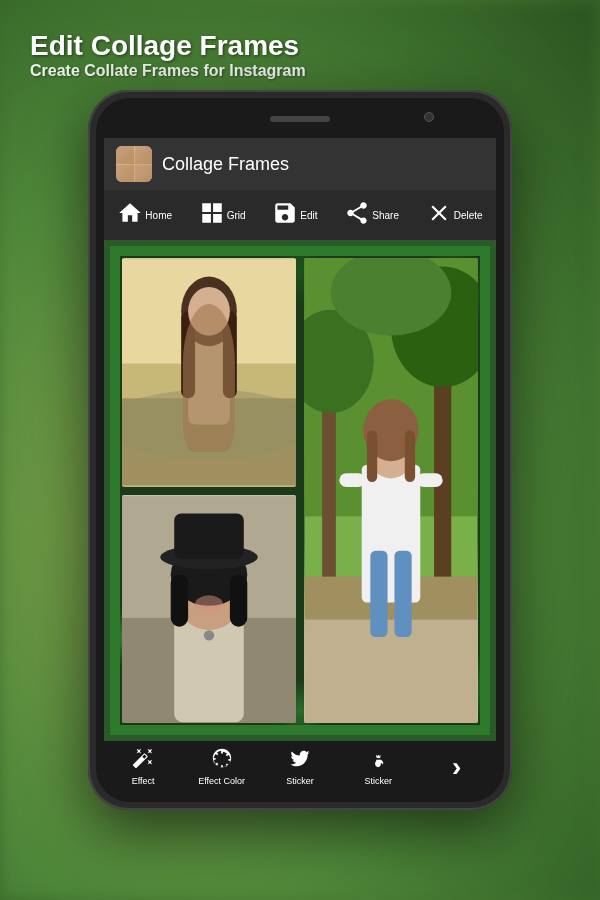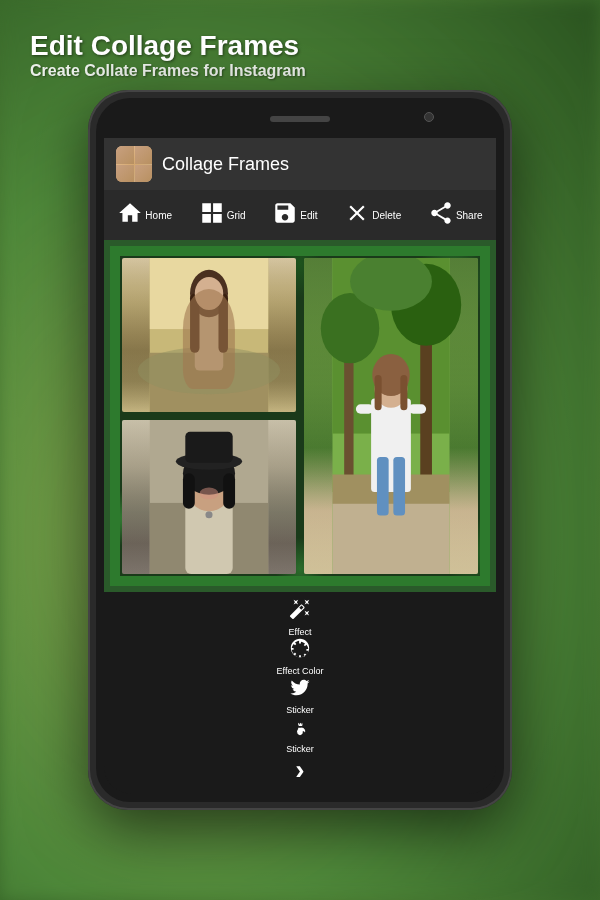--- a/index.html
+++ b/index.html
@@ -278,21 +278,20 @@
     }
 
     
     .bottom-toolbar {
       background: #1a1a1a;
       display: flex;
       justify-content: space-around;
       align-items: center;
       padding: 6px 0 8px;
       flex-shrink: 0;
-      flex-direction: column;
     }
 
     .bottom-item {
       display: flex;
       flex-direction: column;
       align-items: center;
       gap: 3px;
       cursor: pointer;
       min-width: 50px;
     }
@@ -419,32 +418,32 @@
           <span class="icon">
             <svg class="svg-icon" viewBox="0 0 24 24">
               <path d="M17 3H5c-1.1 0-2 .9-2 2v14c0 1.1.9 2 2 2h14c1.1 0 2-.9 2-2V7l-4-4zm-5 16c-1.66 0-3-1.34-3-3s1.34-3 3-3 3 1.34 3 3-1.34 3-3 3zm3-10H5V5h10v4z"></path>
             </svg>
           </span>
           <span class="label">Edit</span>
         </div>
         <div class="toolbar-item">
           <span class="icon">
             <svg class="svg-icon" viewBox="0 0 24 24">
+              <path d="M18 16.08c-.76 0-1.44.3-1.96.77L8.91 12.7c.05-.23.09-.46.09-.7s-.04-.47-.09-.7l7.05-4.11c.54.5 1.25.81 2.04.81 1.66 0 3-1.34 3-3s-1.34-3-3-3-3 1.34-3 3c0 .24.04.47.09.7L8.04 9.81C7.5 9.31 6.79 9 6 9c-1.66 0-3 1.34-3 3s1.34 3 3 3c.79 0 1.5-.31 2.04-.81l7.12 4.16c-.05.21-.08.43-.08.65 0 1.61 1.31 2.92 2.92 2.92s2.92-1.31 2.92-2.92-1.31-2.92-2.92-2.92z"></path>
+            </svg>
+          </span>
+          <span class="label">Share</span>
+        </div>
+        <div class="toolbar-item">
+          <span class="icon">
+            <svg class="svg-icon" viewBox="0 0 24 24">
               <path d="M19 6.41L17.59 5 12 10.59 6.41 5 5 6.41 10.59 12 5 17.59 6.41 19 12 13.41 17.59 19 19 17.59 13.41 12z"></path>
             </svg>
           </span>
           <span class="label">Delete</span>
-        </div>
-        <div class="toolbar-item">
-          <span class="icon">
-            <svg class="svg-icon" viewBox="0 0 24 24">
-              <path d="M18 16.08c-.76 0-1.44.3-1.96.77L8.91 12.7c.05-.23.09-.46.09-.7s-.04-.47-.09-.7l7.05-4.11c.54.5 1.25.81 2.04.81 1.66 0 3-1.34 3-3s-1.34-3-3-3-3 1.34-3 3c0 .24.04.47.09.7L8.04 9.81C7.5 9.31 6.79 9 6 9c-1.66 0-3 1.34-3 3s1.34 3 3 3c.79 0 1.5-.31 2.04-.81l7.12 4.16c-.05.21-.08.43-.08.65 0 1.61 1.31 2.92 2.92 2.92s2.92-1.31 2.92-2.92-1.31-2.92-2.92-2.92z"></path>
-            </svg>
-          </span>
-          <span class="label">Share</span>
         </div>
       </div>
 
       <div class="collage-area">
         <div class="leaf-bg"></div>
         <div class="photos-grid">
 
           <div class="photo-cell photo-1">
             <svg viewBox="0 0 100 130" style="position:absolute;inset:0;width:100%;height:100%">
 

